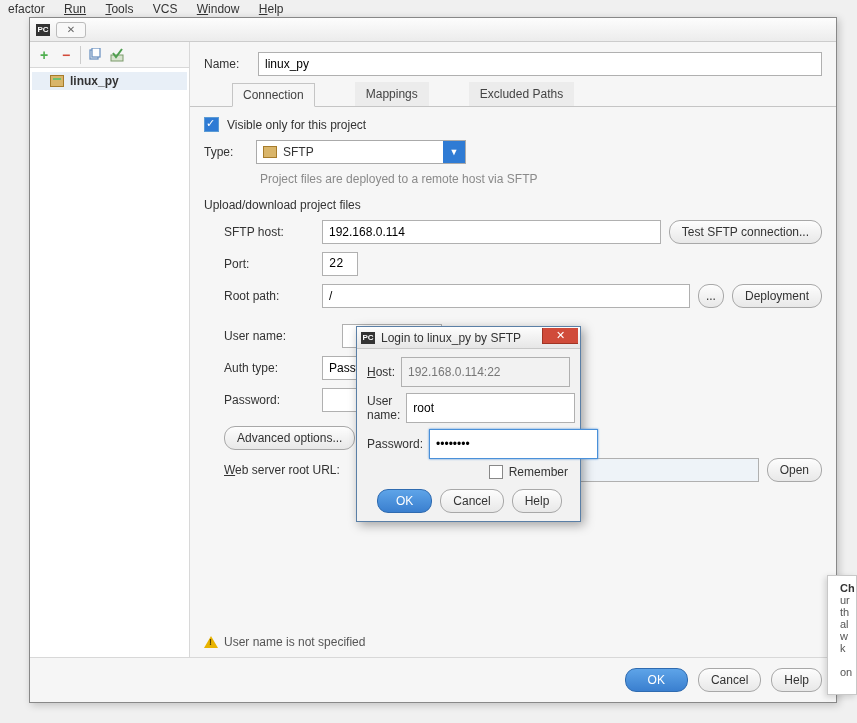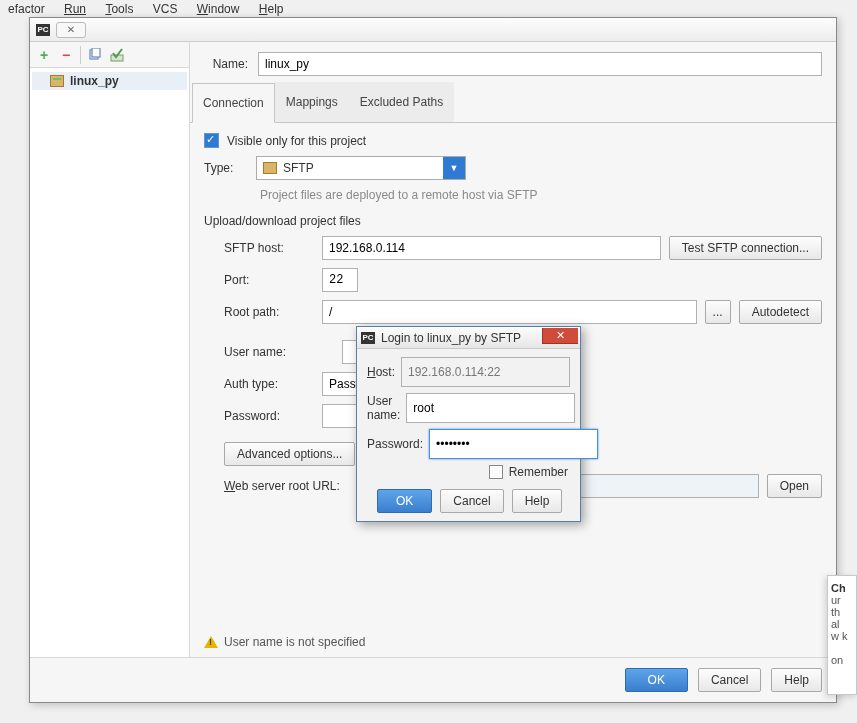--- a/index.html
+++ b/index.html
@@ -114,42 +114,43 @@
     background:#f6f6f6;
     display:flex;
     flex-direction:column;
     padding: 0;
   }
   .name-row {
     display:flex; align-items:center;
     padding: 10px 14px 6px 14px;
     gap: 10px;
   }
-  .name-row label { width:44px;text-align:right; }
+  .name-row label { width:44px; }
   .name-row input {
     flex:1; height:24px;
     border:1px solid #b0b0b0;
     padding:2px 6px;
     font-size:12px;
     background:#fff;
   }
   .tabs {
     display:flex;
     border-bottom:1px solid #c5c5c5;
     padding-left:2px;
   }
   .tab {
-    padding:12px 10px;
+    padding:4px 10px;
     font-size:12px;
     color:#444;
     background:#ececec;
     border:1px solid transparent;
     border-bottom:none;
     margin-right:0px;
     cursor:default;
+    margin-left:40px;
   }
   .tab.active {
     background:#f6f6f6;
     border:1px solid #c5c5c5;
     border-bottom:1px solid #f6f6f6;
     position:relative; top:1px;
   }
   .form {
     flex:1;
     padding: 10px 14px;
@@ -185,21 +186,21 @@
   input.text{
     height:24px;border:1px solid #b0b0b0;padding:2px 6px;font-size:12px;background:#fff;
   }
   .btn {
     height:24px;
     border:1px solid #a8a8a8;
     background:linear-gradient(#fdfdfd,#e8e8e8);
     padding: 0 12px;
     font-size:12px;
     color:#333;
-    border-radius:2px;
+    border-radius:11px;
     cursor:default;
   }
   .btn.small{padding:0 6px;width:26px;}
   .btn.primary{
     background:linear-gradient(#5ea4e8,#3a7fcf);
     border-color:#2f6bb0;
     color:#fff;
     padding:0 22px;
     margin-left:10px;
   }
@@ -252,21 +253,21 @@
   .m-btns{display:flex;gap:8px;justify-content:flex-start;padding-top:4px;}
 
   
   .bgpanel{
     position:absolute;
     right:0; top:575px;
     width:30px; height:120px;
     background:#fff;
     border:1px solid #c8c8c8;
     box-shadow:-2px 2px 6px rgba(0,0,0,0.15);
-    padding:6px 3px;
+    padding:6px 12px;
     font-size:11px;
     color:#555;
     overflow:hidden;
   }
   .bgpanel .bhead{font-weight:bold;color:#333;}
 </style>
 </head>
 <body>
 
 <div class="menubar">
@@ -348,21 +349,21 @@
             <button class="btn">Test SFTP connection...</button>
           </div>
           <div class="row indent">
             <label class="fld">Port:</label>
             <input class="text" style="width: 36px; font-family: Liberation Mono, monospace;" value="22">
           </div>
           <div class="row indent">
             <label class="fld">Root path:</label>
             <input class="text" style="flex: 1 1 0%;" value="/">
             <button class="btn small">...</button>
-            <button class="btn">Autodetect</button>
+            <button class="btn">Deployment</button>
           </div>
 
           <div class="row indent" style="margin-top:8px">
             <label class="fld" style="width:110px">User name:</label>
             <input class="text" style="width: 100px;" value="">
           </div>
           <div class="row indent">
             <label class="fld">Auth type:</label>
             <input class="text" style="width: 66px;" value="Passwo">
           </div>

